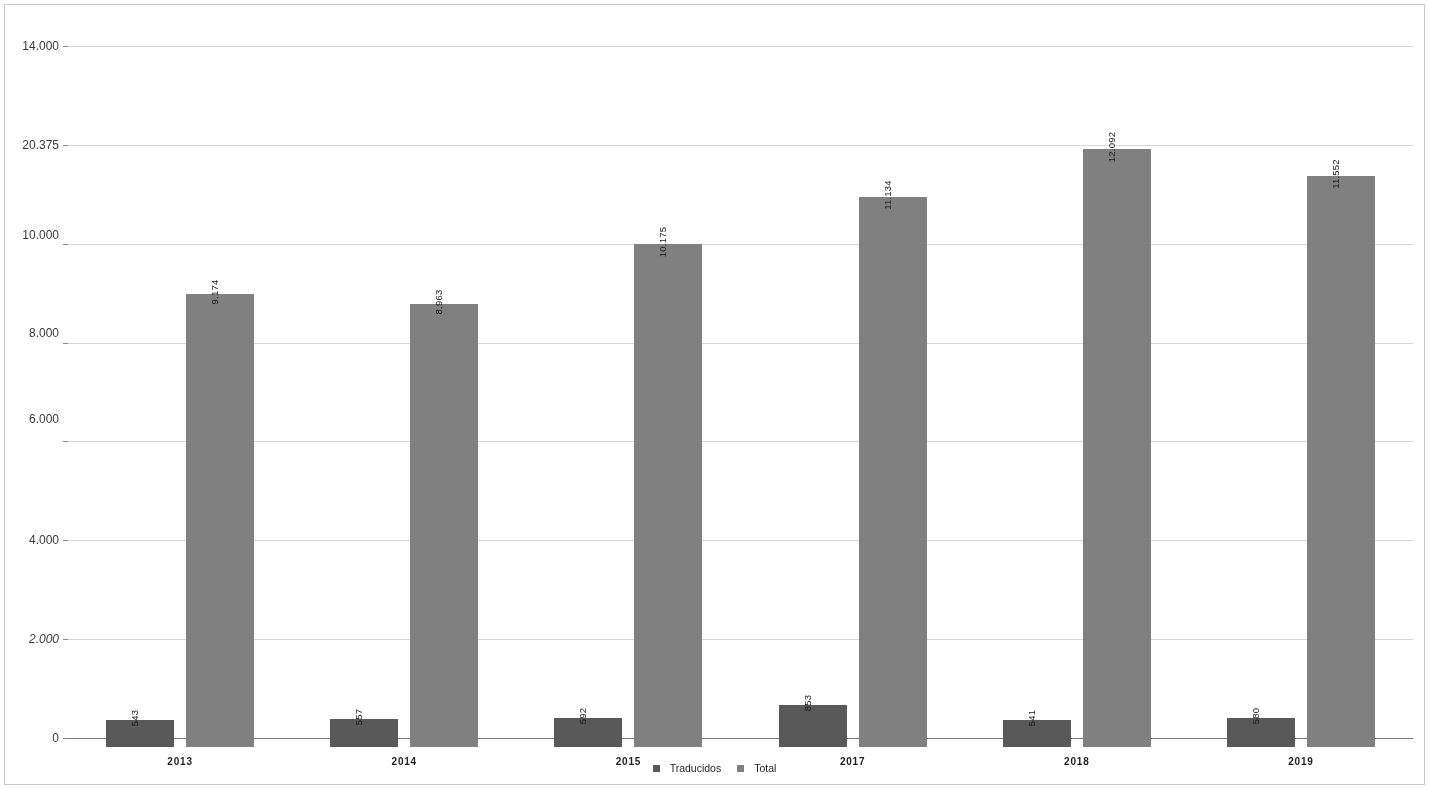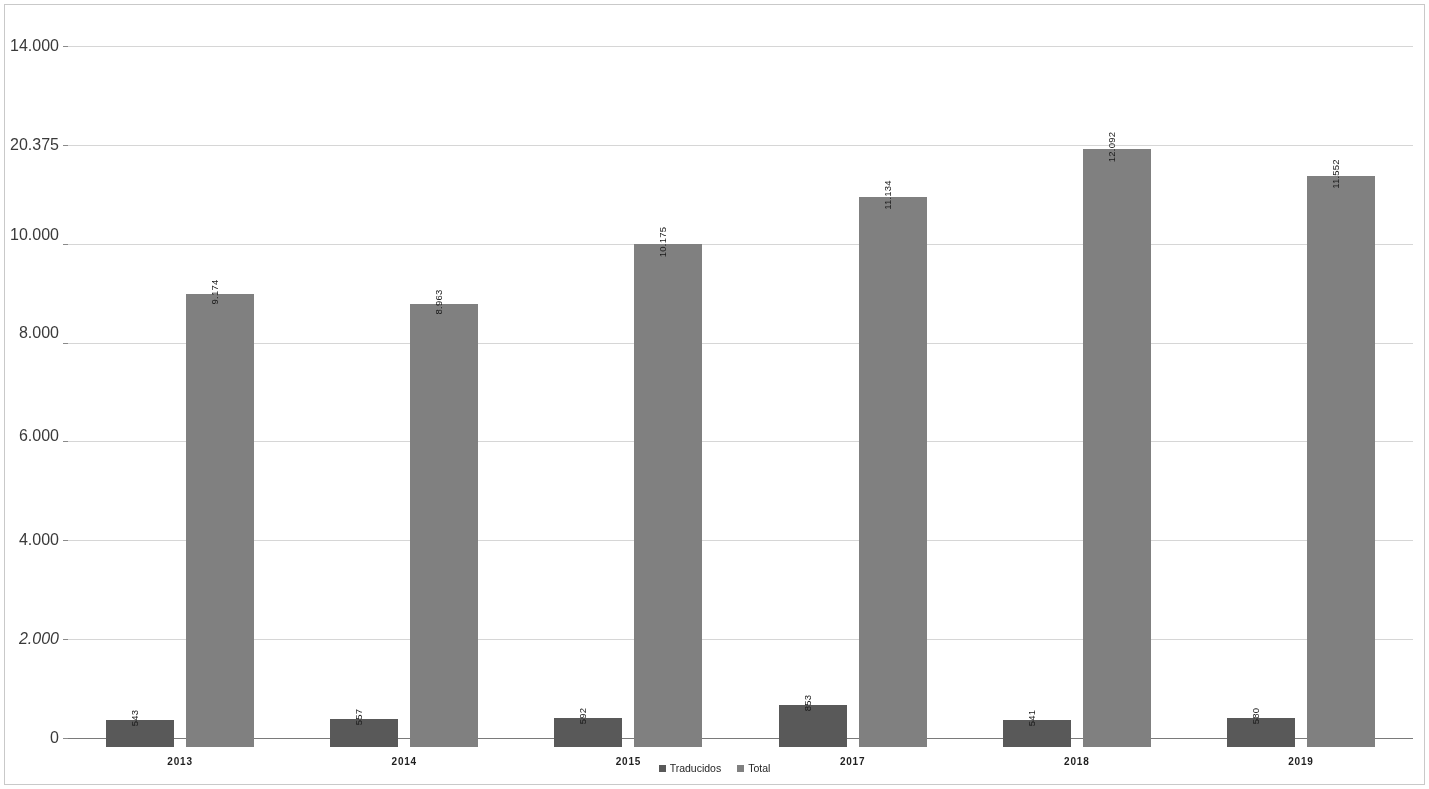--- a/index.html
+++ b/index.html
@@ -60,21 +60,21 @@
     left: 0;
     width: 100%;
     height: 1px;
     background: #7a7a7a;
   }
   .ytick {
     position: absolute;
     right: 100%;
     margin-right: 9px;
     transform: translateY(-50%);
-    font-size: 16px;
+    font-size: 12px;
     color: #3a3a3a;
     white-space: nowrap;
   }
   .tick-mark {
     position: absolute;
     right: 100%;
     width: 5px;
     height: 1px;
     background: #8a8a8a;
     margin-right: 0;
@@ -156,21 +156,21 @@
     justify-content: center;
     align-items: center;
     gap: 16px;
     font-size: 10.5px;
     color: #1f1f1f;
   }
   .legend-item {
     display: flex;
     flex-direction: row;
     align-items: center;
-    gap: 4px;
+    gap: 10px;
   }
   .legend-swatch {
     width: 7px;
     height: 7px;
     display: inline-block;
   }
 </style>
 </head>
 <body>
 
@@ -182,21 +182,21 @@
       <div class="axis-line" style="top: 692px;"></div>
       <div class="ytick" style="top: 692px;">0</div>
       <div class="tick-mark" style="top: 692px;"></div>
       <div class="gridline" style="top: 593.143px;"></div>
       <div class="ytick" style="top: 593.143px; font-style: italic;">2.000</div>
       <div class="tick-mark" style="top: 593.143px;"></div>
       <div class="gridline" style="top: 494.286px;"></div>
       <div class="ytick" style="top: 494.286px; text-align: right;">4.000</div>
       <div class="tick-mark" style="top: 494.286px;"></div>
       <div class="gridline" style="top: 395.429px;"></div>
-      <div class="ytick" style="top: 390px;">6.000</div>
+      <div class="ytick" style="top: 373px;">6.000</div>
       <div class="tick-mark" style="top: 395.429px;"></div>
       <div class="gridline" style="top: 296.571px;"></div>
       <div class="ytick" style="top: 287px;">8.000</div>
       <div class="tick-mark" style="top: 296.571px;"></div>
       <div class="gridline" style="top: 197.714px;"></div>
       <div class="ytick" style="top: 189px;">10.000</div>
       <div class="tick-mark" style="top: 197.714px;"></div>
       <div class="gridline" style="top: 98.8571px;"></div>
       <div class="ytick" style="top: 98.8571px;">20.375</div>
       <div class="tick-mark" style="top: 98.8571px;"></div>

